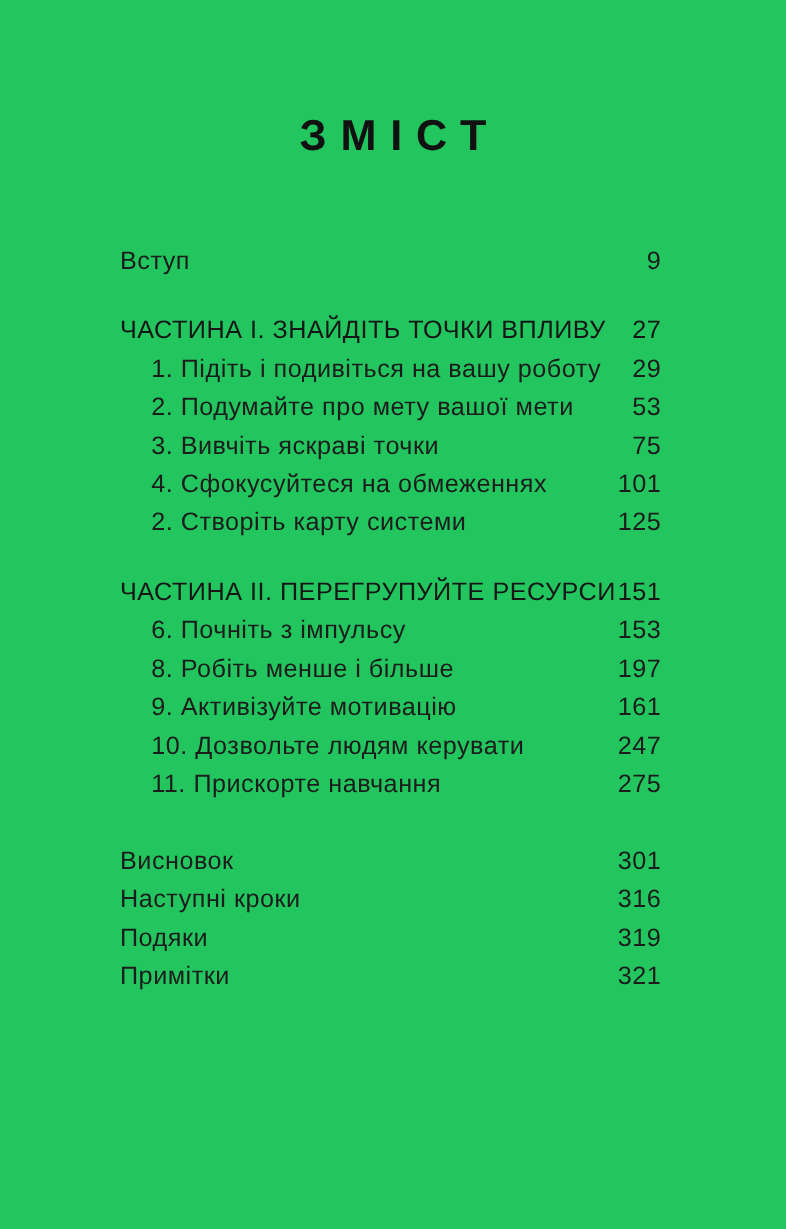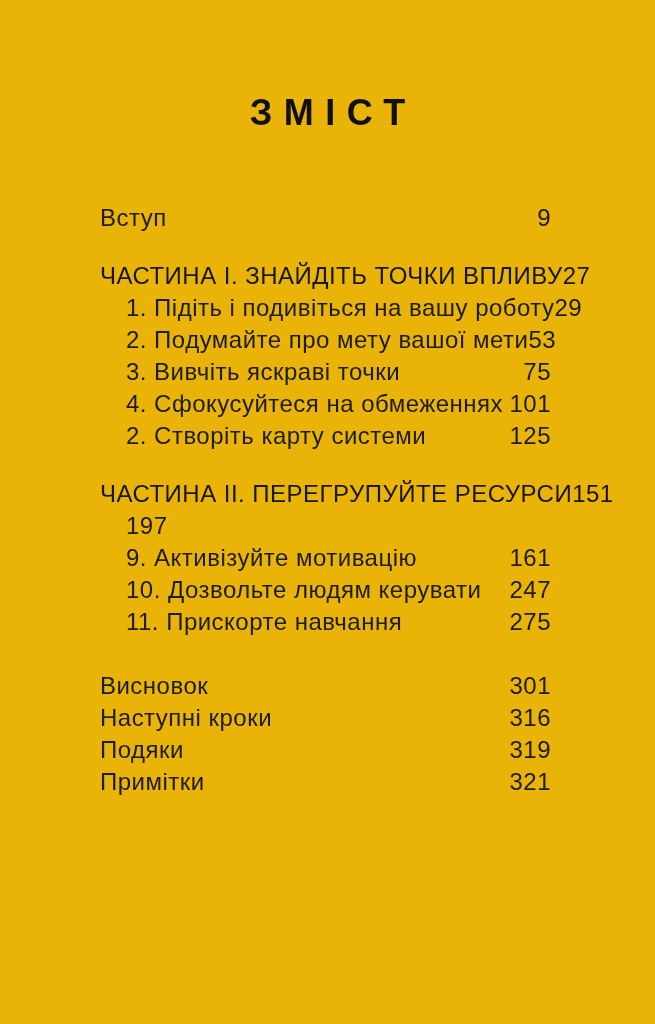--- a/index.html
+++ b/index.html
@@ -4,21 +4,21 @@
   <style>
     html, body {
       margin: 0;
       padding: 0;
       background: #ffffff;
     }
     .page {
       position: relative;
       width: 655px;
       height: 1024px;
-      background: #eab308;
+      background: #22c55e;
       color: #1c1c1c;
       font-family: "Liberation Sans", sans-serif;
       box-sizing: border-box;
       overflow: hidden;
     }
     .page-title {
       margin: 0;
       padding-top: 92px;
       text-align: center;
       font-size: 36px;
@@ -29,21 +29,21 @@
     }
     .toc {
       margin-top: 68px;
       padding-left: 100px;
       padding-right: 104px;
     }
     .row {
       display: flex;
       justify-content: space-between;
       align-items: baseline;
-      font-size: 24px;
+      font-size: 21px;
       line-height: 32px;
       letter-spacing: 0.02em;
       color: #1c1c1c;
     }
     .row .label {
       white-space: nowrap;
     }
     .row .pagenum {
       white-space: nowrap;
       text-align: right;
@@ -103,23 +103,28 @@
     <div class="row chapter">
       <span class="label">2. Створіть карту системи</span>
       <span class="pagenum">125</span>
     </div>
 
     <div class="row part gap-before">
       <span class="label">ЧАСТИНА ІІ. ПЕРЕГРУПУЙТЕ РЕСУРСИ</span>
       <span class="pagenum">151</span>
     </div>
 
+    <div class="row chapter">
+      <span class="label">6. Почніть з імпульсу</span>
+      <span class="pagenum">153</span>
+    </div>
 
 
     <div class="row chapter">
+      <span class="label">8. Робіть менше і більше</span>
       <span class="pagenum">197</span>
     </div>
 
     <div class="row chapter">
       <span class="label">9. Активізуйте мотивацію</span>
       <span class="pagenum">161</span>
     </div>
 
     <div class="row chapter">
       <span class="label">10. Дозвольте людям керувати</span>

